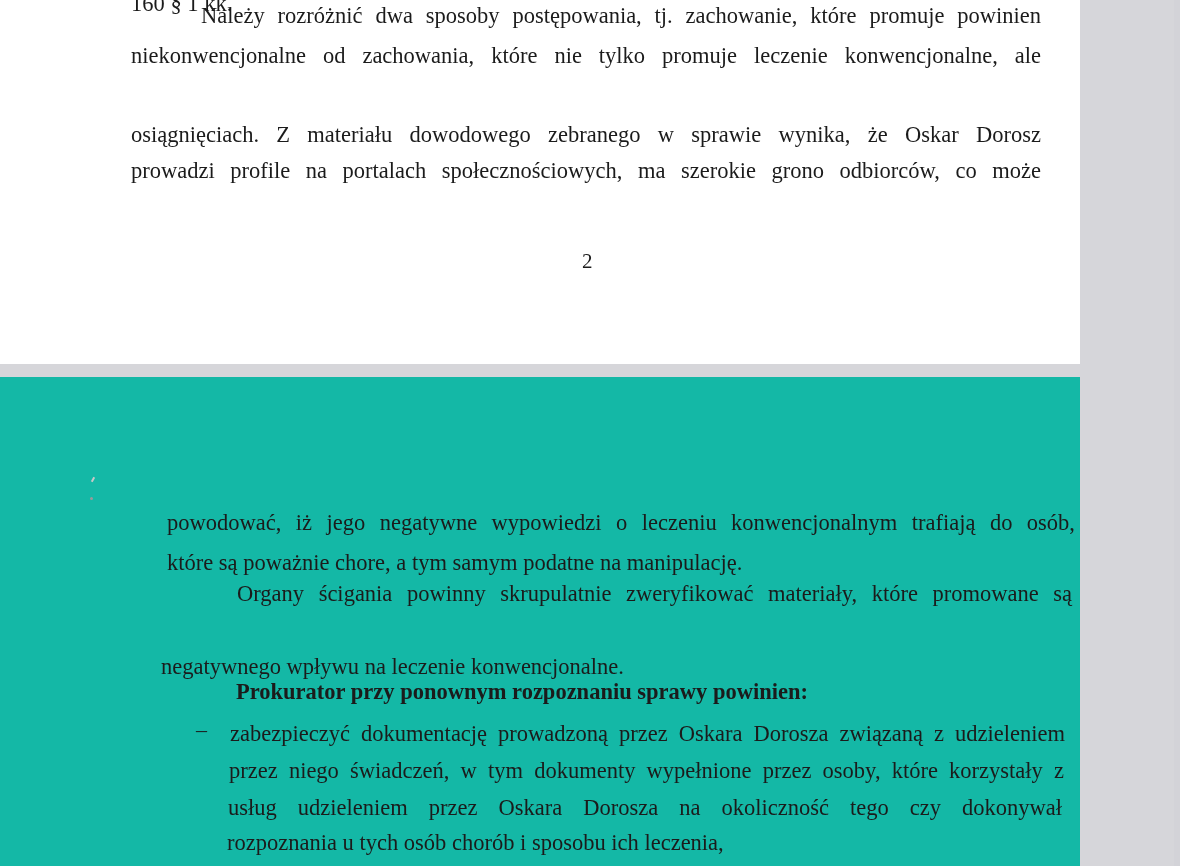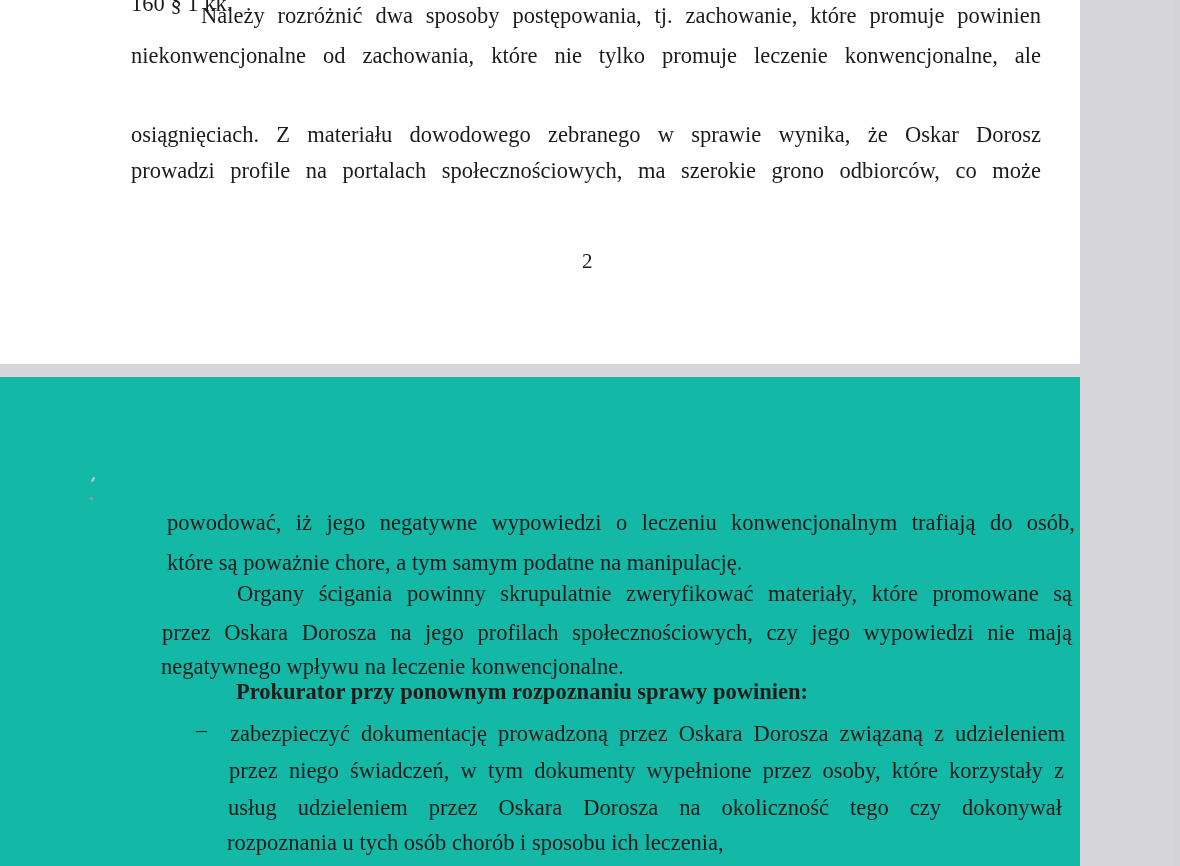--- a/index.html
+++ b/index.html
@@ -108,21 +108,20 @@
 
   <div class="page-gap"></div>
 
   <div class="page page-2">
     <div class="scan-mark" style="left:92px; top:100px;"></div>
     <div class="scan-speck" style="left:90px; top:120px;"></div>
 
     <div class="line" style="top:133px; left:167px; width:908px;">powodować, iż jego negatywne wypowiedzi o leczeniu konwencjonalnym trafiają do osób,</div>
     <div class="line last" style="top:173px; left:167px; width:auto;">które są poważnie chore, a tym samym podatne na manipulację.</div>
     <div class="line" style="top:204px; left:237px; width:835px;">Organy ścigania powinny skrupulatnie zweryfikować materiały, które promowane są</div>
-    <div class="line" style="top:243px; left:162px; width:910px;">przez Oskara Dorosza na jego profilach społecznościowych, czy jego wypowiedzi nie mają</div>
     <div class="line last" style="top:277px; left:161px; width:auto;">negatywnego wpływu na leczenie konwencjonalne.</div>
     <div class="line last" style="top:302px; left:236px; width:auto;font-weight:bold;">Prokurator przy ponownym rozpoznaniu sprawy powinien:</div>
 
     <div class="dash" style="top:340px;">–</div>
     <div class="line" style="top:344px; left:230px; width:835px;">zabezpieczyć dokumentację prowadzoną przez Oskara Dorosza związaną z udzieleniem</div>
     <div class="line" style="top:381px; left:229px; width:835px;">przez niego świadczeń, w tym dokumenty wypełnione przez osoby, które korzystały z</div>
     <div class="line" style="top:418px; left:228px; width:834px;">usług udzieleniem przez Oskara Dorosza na okoliczność tego czy dokonywał</div>
     <div class="line last" style="top:453px; left:227px; width:auto;">rozpoznania u tych osób chorób i sposobu ich leczenia,</div>
   </div>
 

